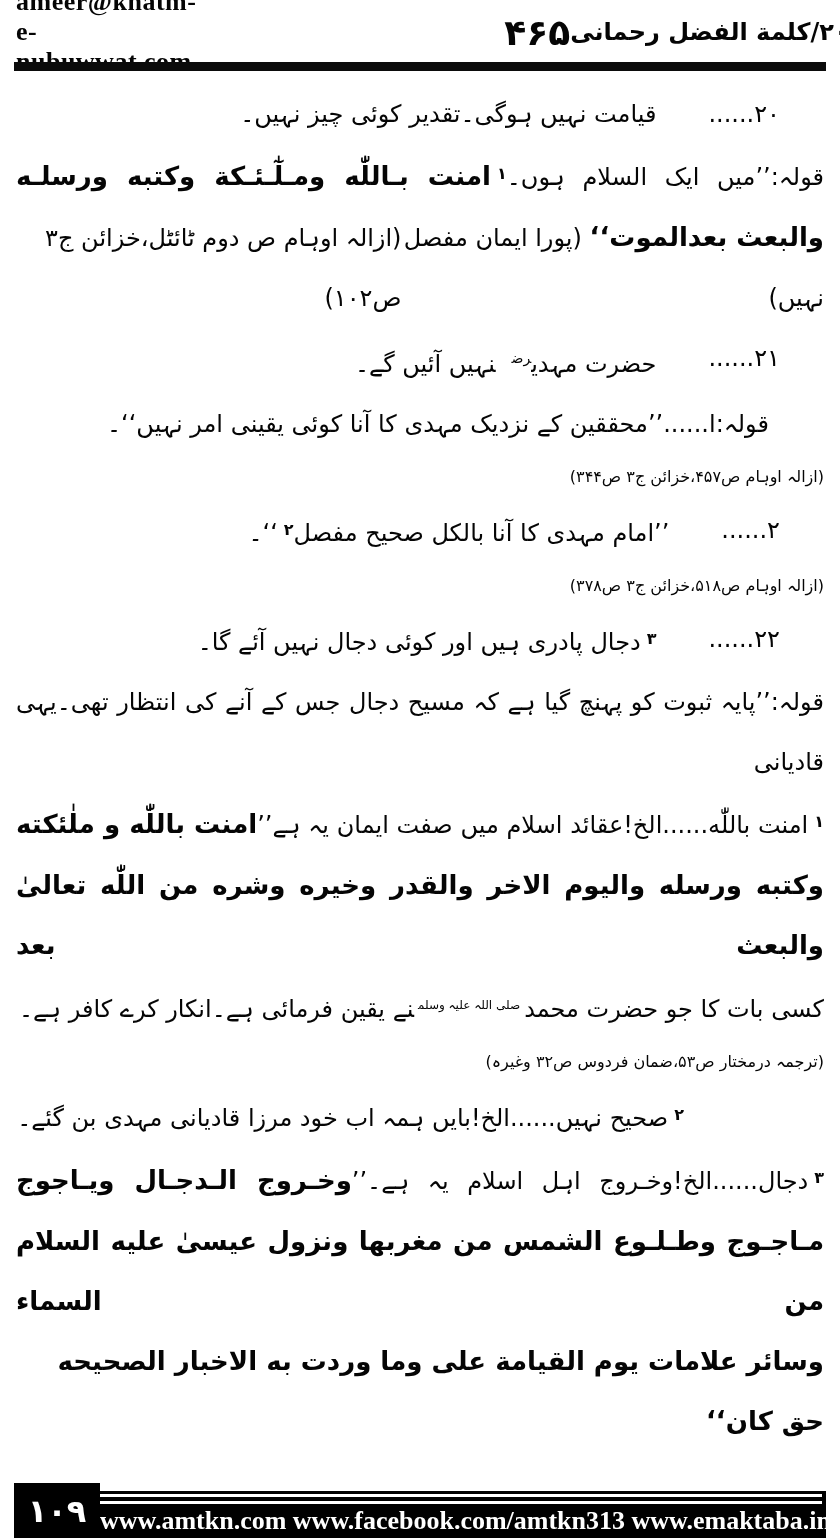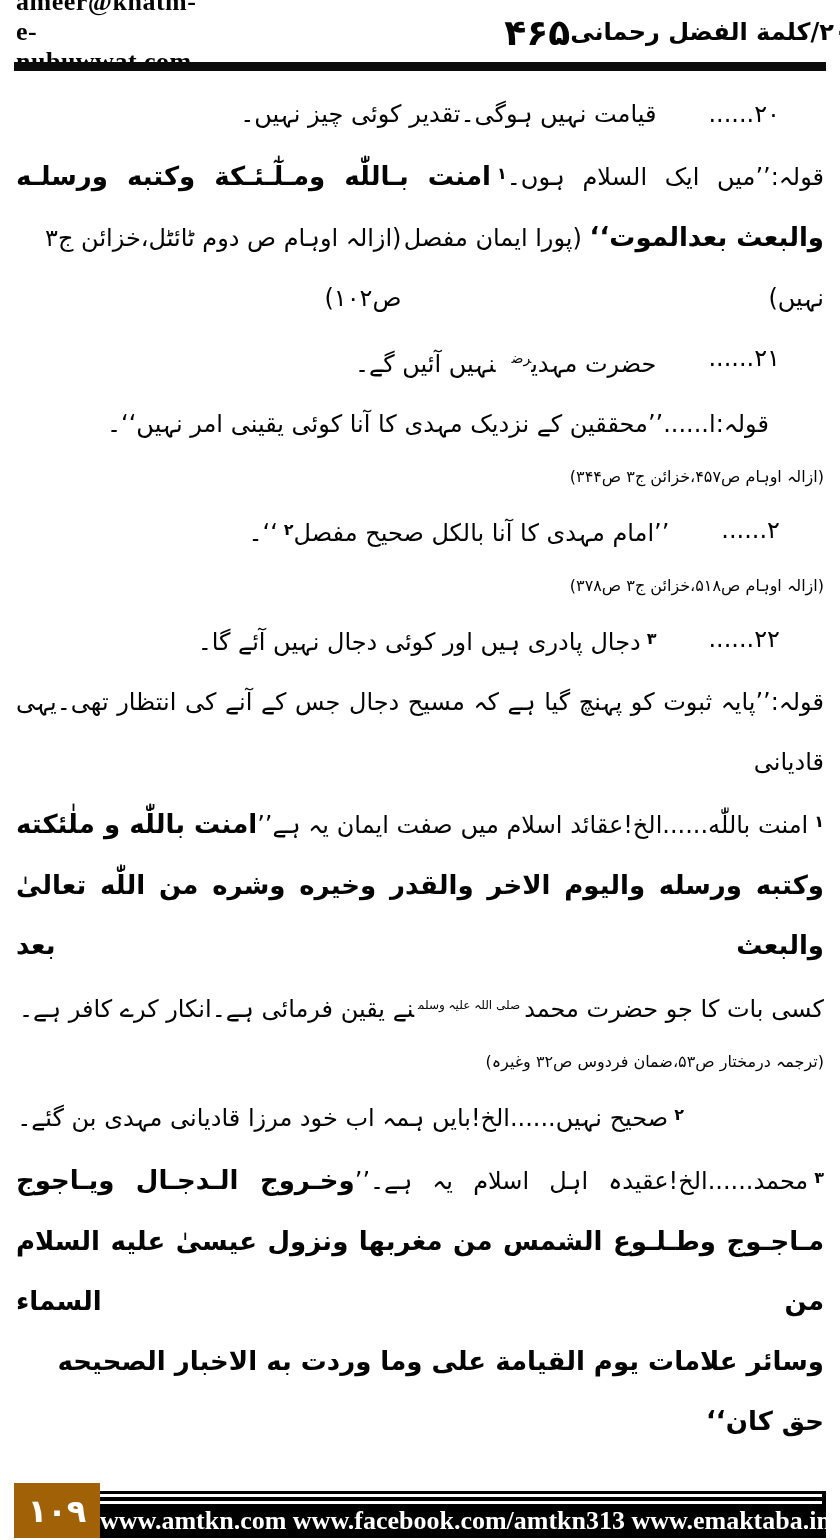--- a/index.html
+++ b/index.html
@@ -38,21 +38,21 @@
   .ar{font-weight:bold;font-size:26px;}
   .fn-ref{font-size:16px;vertical-align:6px;margin-left:6px;font-weight:bold;}
   .rz{font-size:14px;vertical-align:9px;margin-left:16px;}
   .saw{font-size:12px;vertical-align:8px;margin:0 4px;}
   .cite-line{text-align:right;font-size:16px;line-height:46px;}
   .split-row{display:flex;justify-content:space-between;align-items:baseline;font-size:24px;line-height:60px;}
   .split-row .cite{font-size:24px;}
 
   
   .ftr-serial{
-    position:absolute;left:14px;top:1483px;width:86px;height:55px;background:#a16207;
+    position:absolute;left:14px;top:1483px;width:86px;height:55px;background:#000000;
     color:#fff;display:flex;align-items:center;justify-content:center;
     font-size:32px;font-weight:bold;direction:rtl;
   }
   .ftr-bar{
     position:absolute;left:100px;right:14px;top:1491px;height:47px;background:#000;
   }
   .ftr-dlines{height:4px;margin:3px 4px 0 0;border-top:3px solid #fff;border-bottom:3px solid #fff;}
   .ftr-links{
     color:#fff;text-align:center;font-family:"Liberation Serif",serif;
     font-weight:bold;font-size:26px;line-height:34px;white-space:nowrap;
@@ -119,21 +119,21 @@
     <div class="ln">
       <span>کسی بات کا جو حضرت محمد</span><span class="saw">صلی اللہ علیہ وسلم</span><span>نے یقین فرمائی ہے۔انکار کرے کافر ہے۔</span>
     </div>
     <div class="ln cite-line">(ترجمہ درمختار ص۵۳،ضمان فردوس ص۳۲ وغیرہ)</div>
 
     <div class="ln indent2">
       <span class="fn-ref">۲</span><span>صحیح نہیں......الخ!بایں ہمہ اب خود مرزا قادیانی مہدی بن گئے۔</span>
     </div>
 
     <div class="ln spread">
-      <span class="fn-ref">۳</span><span>محمد......الخ!عقیدہ اہل اسلام یہ ہے۔’’</span><span class="ar">وخـروج الـدجـال ویـاجوج</span>
+      <span class="fn-ref">۳</span><span>دجال......الخ!وخـروج اہل اسلام یہ ہے۔’’</span><span class="ar">وخـروج الـدجـال ویـاجوج</span>
     </div>
     <div class="ln spread ar">مـاجـوج وطـلـوع الشمس من مغربها ونزول عیسیٰ علیه السلام من السماء</div>
     <div class="ln ar">وسائر علامات یوم القیامة علی وما وردت به الاخبار الصحیحه حق کان‘‘</div>
 
   </div>
 
   <div class="ftr-serial">
     <span>۱۰۹</span>
   </div>
   <div class="ftr-bar">

